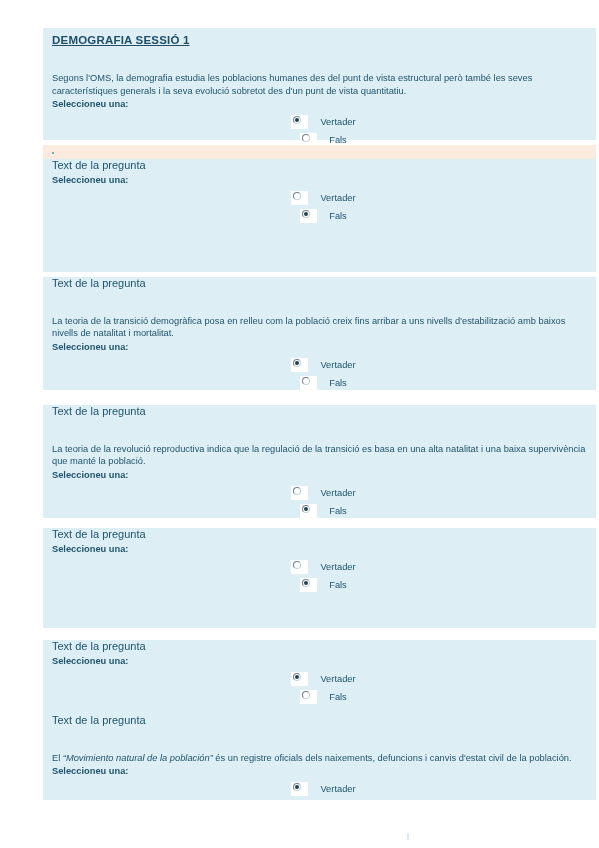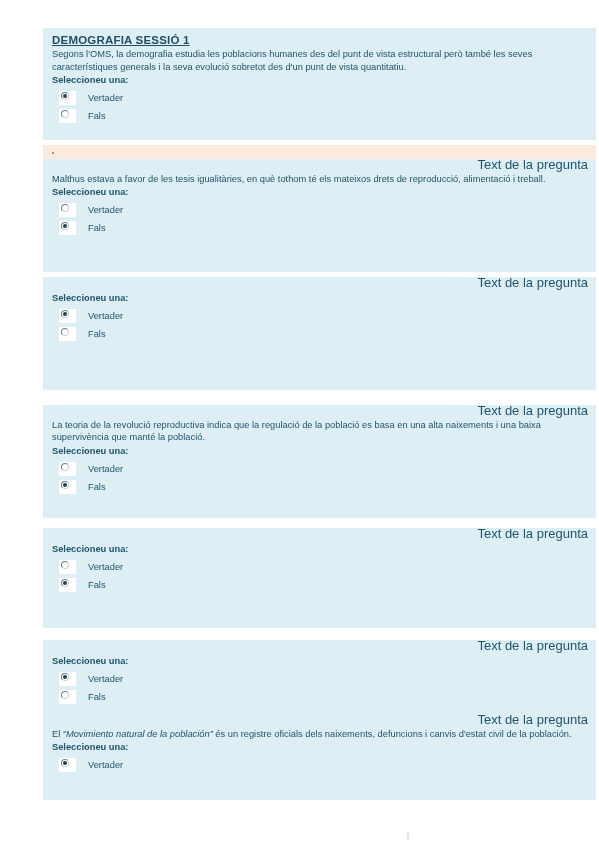--- a/index.html
+++ b/index.html
@@ -34,46 +34,47 @@
     color: #1f4e66;
     font-size: 11.5px;
     font-weight: bold;
     text-decoration: underline;
     letter-spacing: 0.2px;
     padding-top: 6px;
     padding-bottom: 2px;
   }
   .label {
     color: #21566e;
-    font-size: 13px;
+    font-size: 11px;
     line-height: 12.6px;
     padding-bottom: 1px;
-    text-align: right;
   }
   .qtext {
     color: #21566e;
     font-size: 9.3px;
     line-height: 12.6px;
+    margin-top: 24px;
   }
   .qtext i {
   }
   .select {
     color: #21566e;
     font-size: 9.3px;
     line-height: 13px;
     padding-top: 1px;
     font-weight: bold;
   }
   .opts {
     padding-top: 2px;
   }
   .opt {
     display: flex;
     align-items: center;
     height: 18px;
+    justify-content: center;
   }
   .radio {
     width: 17px;
     height: 14px;
     background: #ffffff;
     margin-left: 7px;
     margin-right: 12px;
     position: relative;
     flex: 0 0 auto;
   }
@@ -153,21 +154,20 @@
     </div>
   </div>
 
   <div class="sep-band" style="top:145px;">
     <span class="sep-dot"></span>
   </div>
 
   <div class="panel" style="top:159px; height:113px;">
     <div class="inner">
       <div class="label">Text de la pregunta</div>
-      <div class="qtext">Malthus estava a favor de les tesis igualitàries, en què tothom té els mateixos drets de reproducció, alimentació i treball.</div>
       <div class="select">Seleccioneu una:</div>
       <div class="opts">
         <div class="opt">
           <span class="radio">
               <span class="ring"></span>
             </span>
           <span class="otext">Vertader</span>
         </div>
         <div class="opt">
           <span class="radio on">
@@ -176,20 +176,21 @@
             </span>
           <span class="otext">Fals</span>
         </div>
       </div>
     </div>
   </div>
 
   <div class="panel" style="top:277px; height:113px;">
     <div class="inner">
       <div class="label">Text de la pregunta</div>
+      <div class="qtext">La teoria de la transició demogràfica posa en relleu com la població creix fins arribar a uns nivells d'estabilització amb baixos nivells de natalitat i mortalitat.</div>
       <div class="select">Seleccioneu una:</div>
       <div class="opts">
         <div class="opt">
           <span class="radio on">
               <span class="ring"></span>
               <span class="dot"></span>
             </span>
           <span class="otext">Vertader</span>
         </div>
         <div class="opt">
@@ -198,21 +199,21 @@
             </span>
           <span class="otext">Fals</span>
         </div>
       </div>
     </div>
   </div>
 
   <div class="panel" style="top:405px; height:113px;">
     <div class="inner">
       <div class="label">Text de la pregunta</div>
-      <div class="qtext">La teoria de la revolució reproductiva indica que la regulació de la població es basa en una alta naixements i una baixa supervivència que manté la població.</div>
+      <div class="qtext">La teoria de la revolució reproductiva indica que la regulació de la transició es basa en una alta natalitat i una baixa supervivència que manté la població.</div>
       <div class="select">Seleccioneu una:</div>
       <div class="opts">
         <div class="opt">
           <span class="radio">
               <span class="ring"></span>
             </span>
           <span class="otext">Vertader</span>
         </div>
         <div class="opt">
           <span class="radio on">

